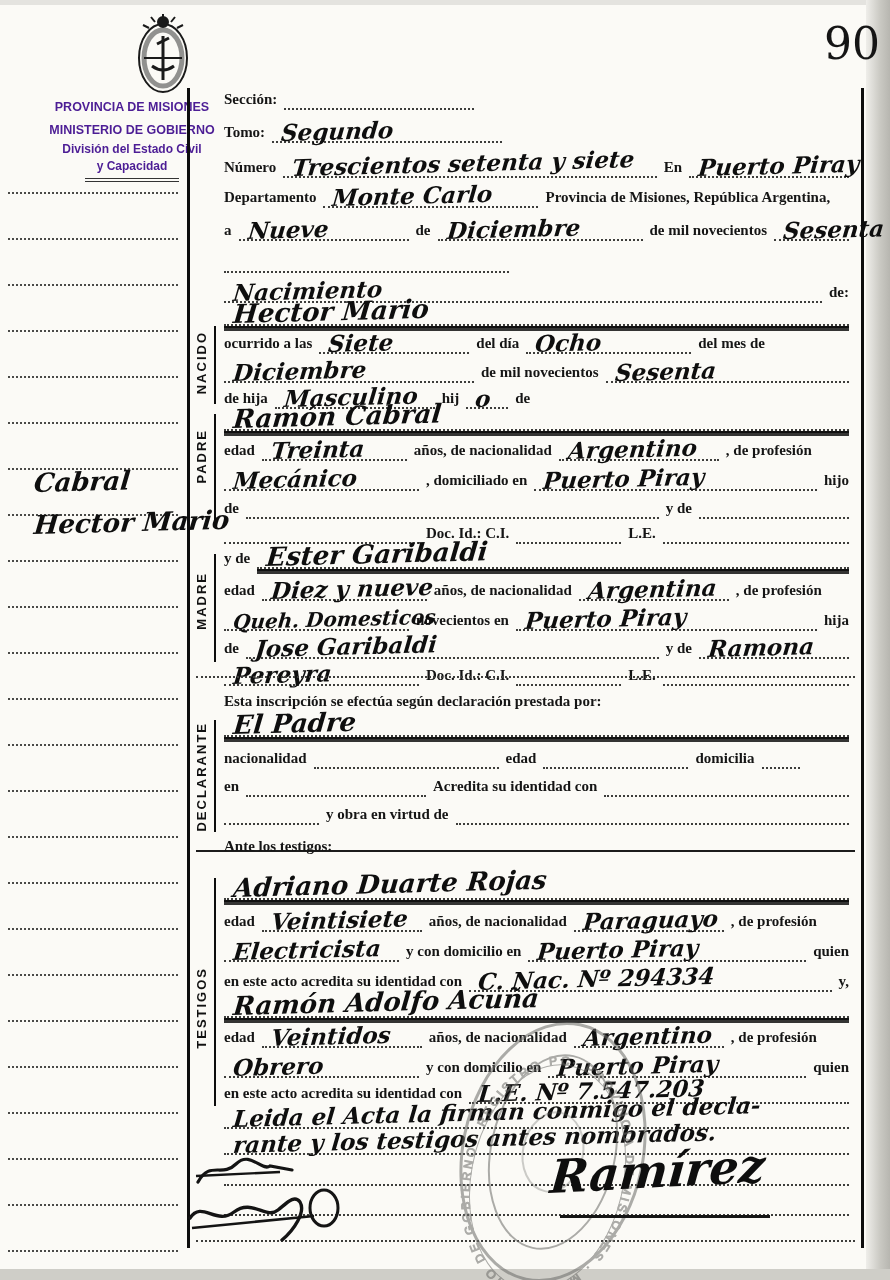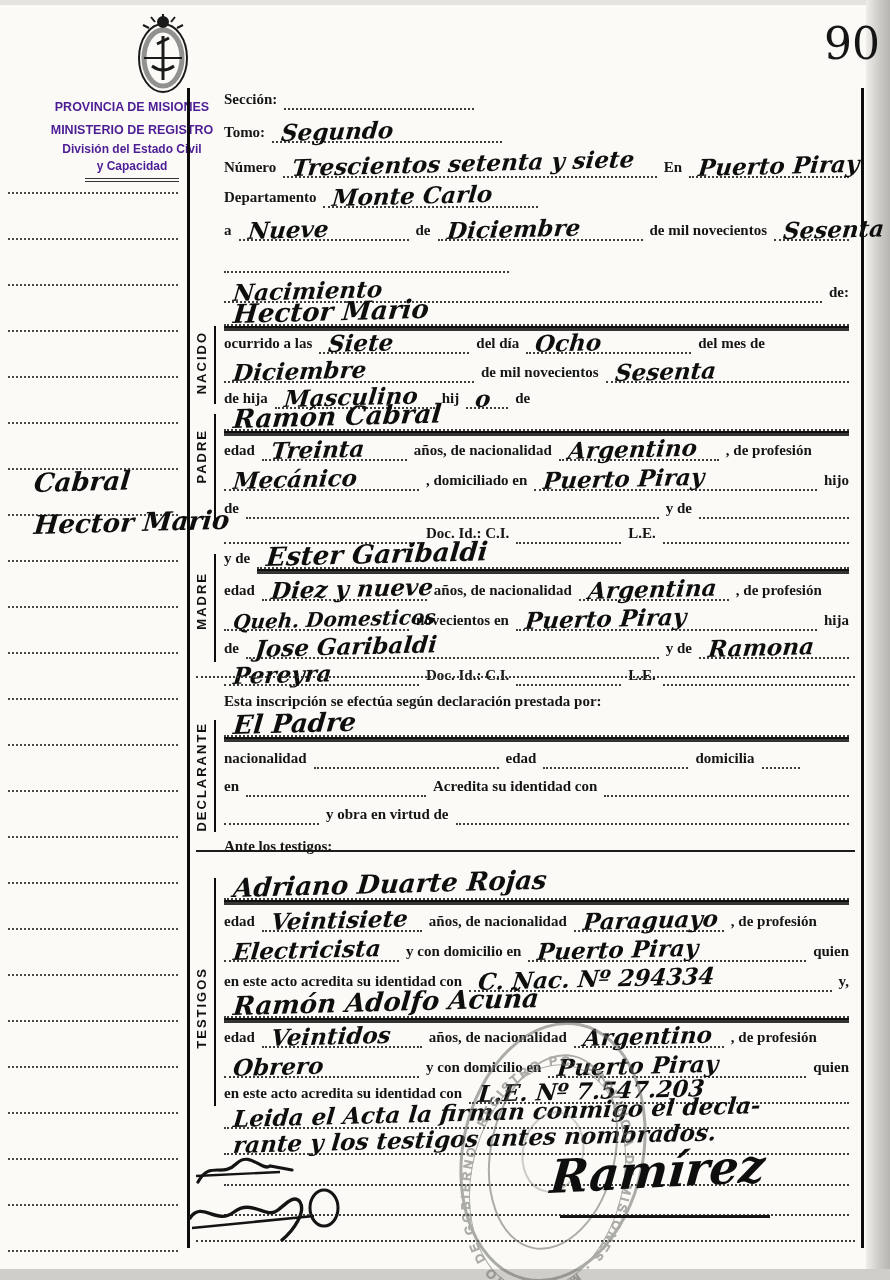--- a/index.html
+++ b/index.html
@@ -77,21 +77,21 @@
       <line x1="39" y1="26" x2="39" y2="70" stroke-width="3"></line>
       <path d="M33 34 l12 -6" stroke-width="3"></path>
       <path d="M39 10 l0 -6 M31 12 l-4 -5 M47 12 l4 -5 M25 18 l-6 -3 M53 18 l6 -3" stroke-width="2"></path>
       <circle cx="39" cy="12" r="5" fill="#1a1a1a"></circle>
       <path d="M28 56 q11 8 22 0" stroke-width="3"></path>
     </g>
   </svg>
 
   <div class="letterhead">
     <div>PROVINCIA DE MISIONES</div>
-    <div>MINISTERIO DE REGISTRO</div>
+    <div>MINISTERIO DE GOBIERNO</div>
     <div class="lh-small">División del Estado Civil</div>
     <div class="lh-small"><span class="dblunderline">y Capacidad</span></div>
   </div>
 
   <div class="margin-lines">
     <i></i>
       <i></i>
       <i></i>
       <i></i>
       <i></i>
@@ -163,20 +163,21 @@
       <span class="lbl">En</span>
       <span class="fill" style="flex:0 0 160px">
           <span class="hw">Puerto Piray</span>
         </span>
     </div>
     <div class="row" style="top:90px">
       <span class="lbl">Departamento</span>
       <span class="fill" style="flex:0 0 215px">
           <span class="hw">Monte Carlo</span>
         </span>
+      <span class="lbl">Provincia de Misiones, República Argentina,</span>
     </div>
     <div class="row" style="top:123px">
       <span class="lbl">a</span>
       <span class="fill" style="flex:0 0 170px">
           <span class="hw">Nueve</span>
         </span>
       <span class="lbl">de</span>
       <span class="fill" style="flex:0 0 205px">
           <span class="hw">Diciembre</span>
         </span>

